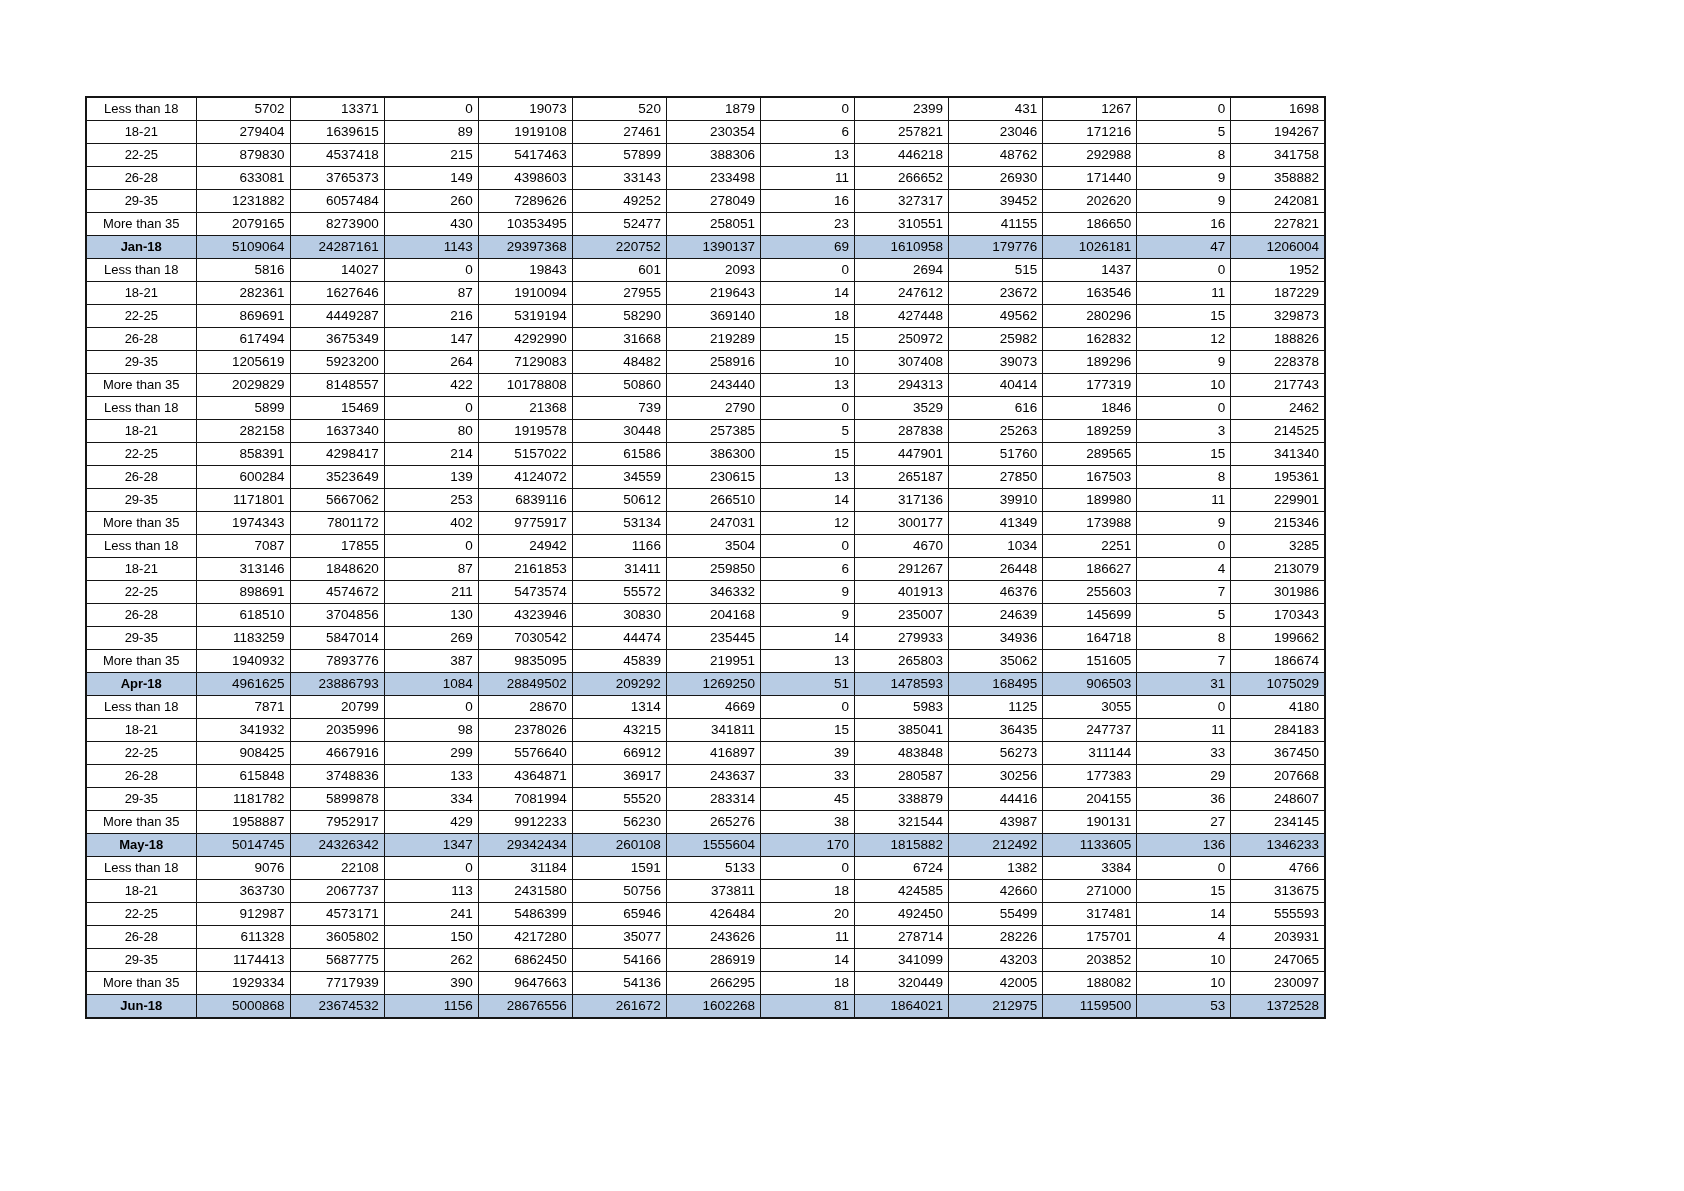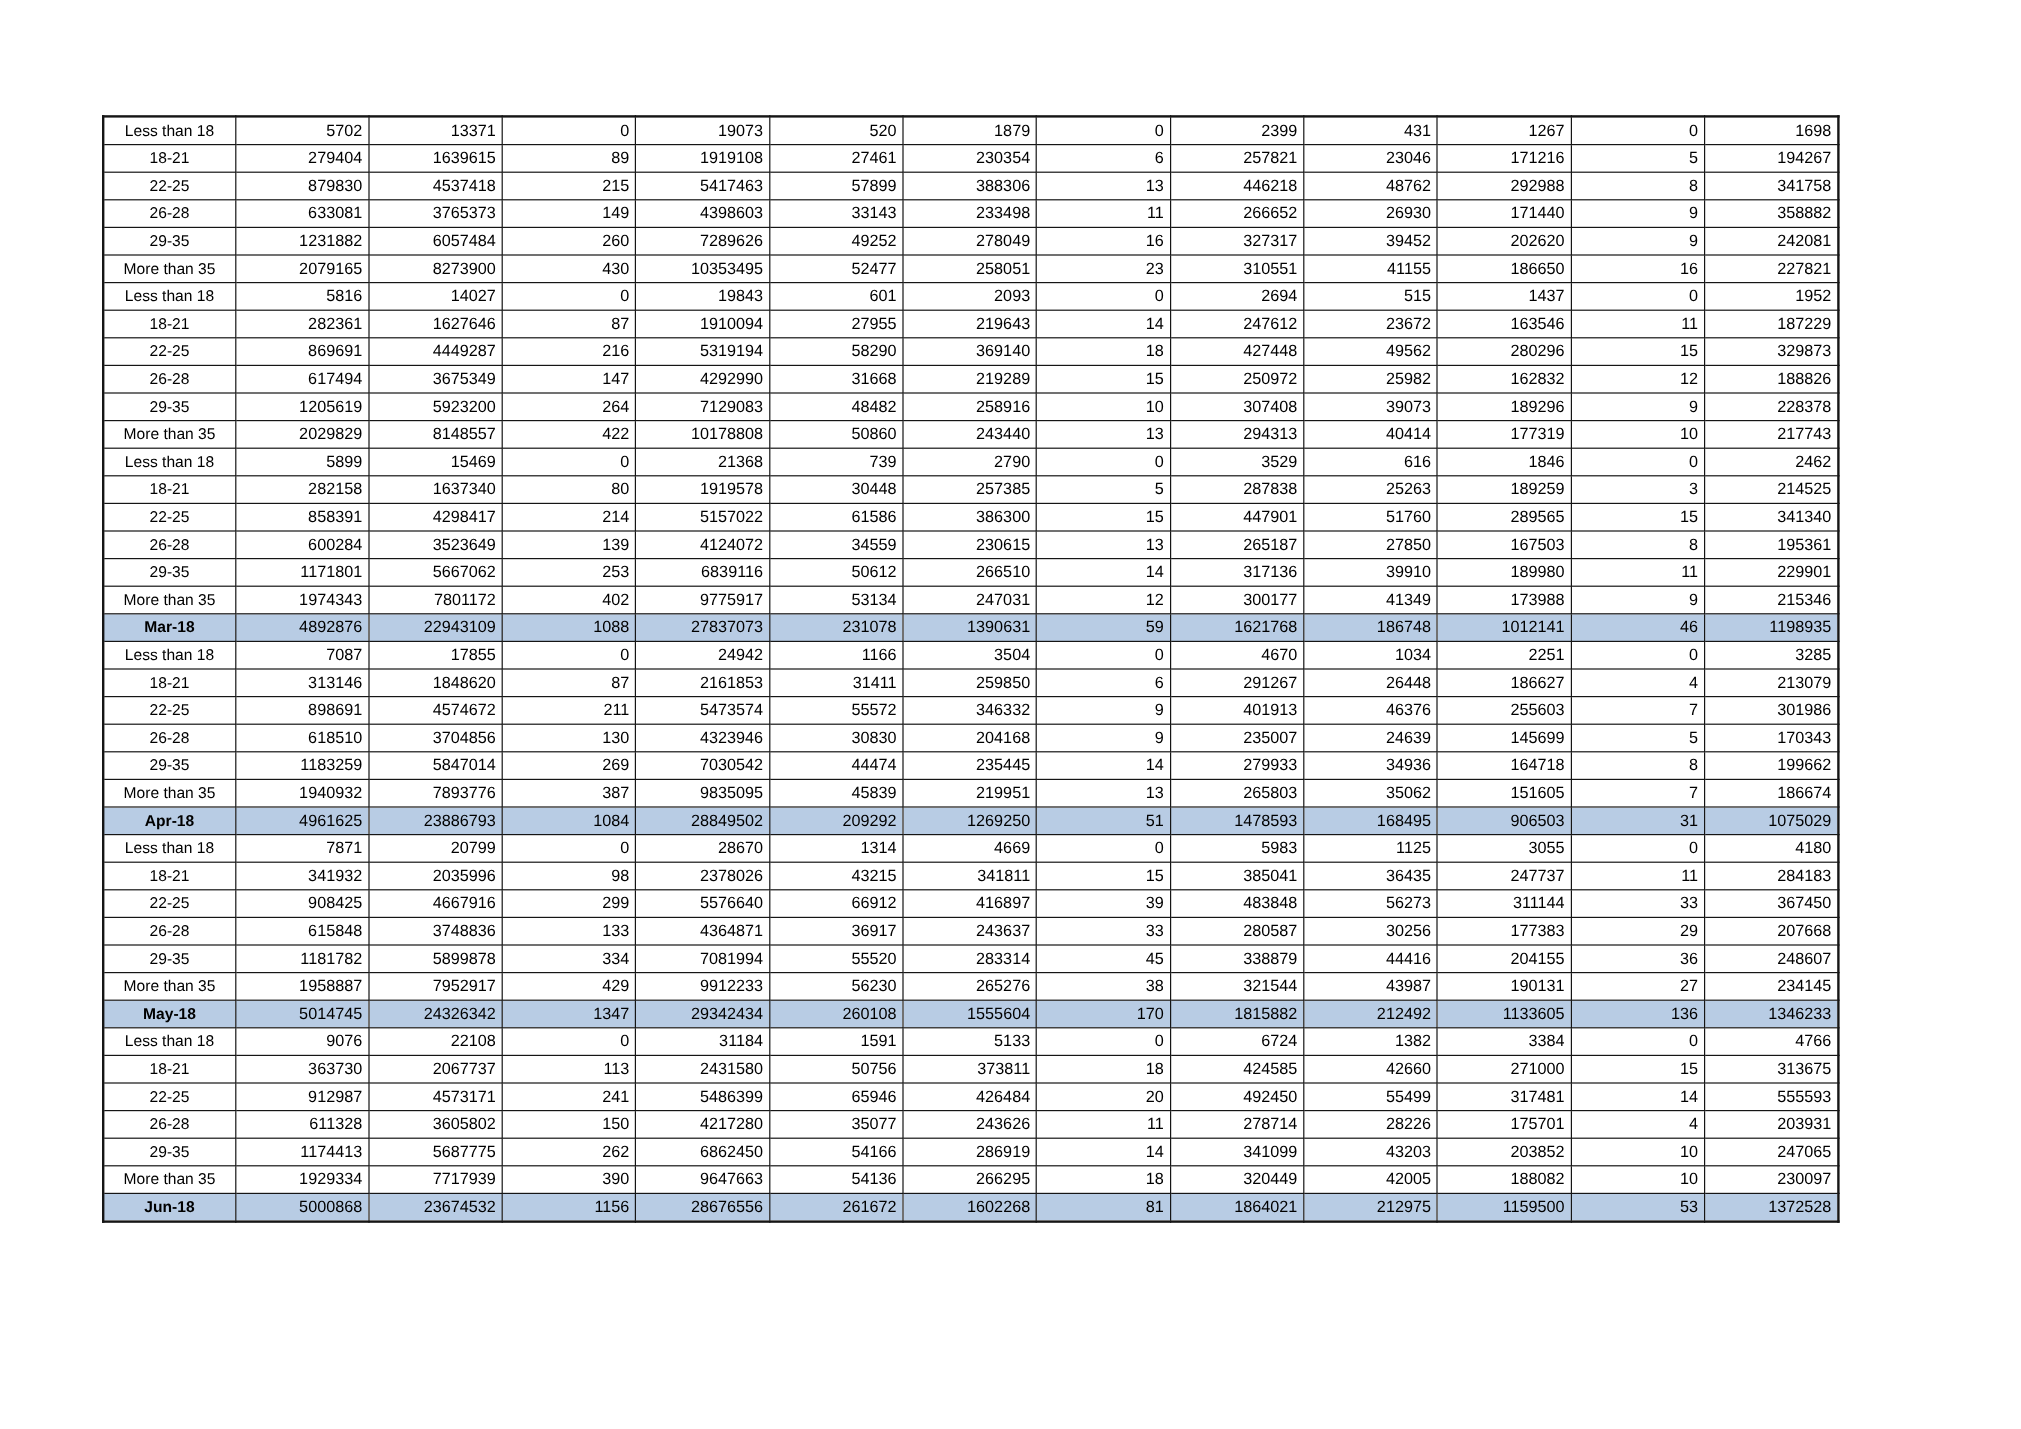--- a/index.html
+++ b/index.html
@@ -12,21 +12,21 @@
     overflow: hidden;
   }
   .sheet {
     position: absolute;
     left: 85px;
     top: 96px;
   }
   table.grid {
     border-collapse: collapse;
     table-layout: fixed;
-    width: 1448px;
+    width: 1241px;
     border: 2px solid #151515;
   }
   table.grid td {
     border: 1.5px solid #151515;
     height: 22px;
     font-size: 13.5px;
     line-height: 22px;
     color: #000000;
     text-align: right;
     padding: 0 5px 0 0;
@@ -139,20 +139,35 @@
           <td>10353495</td>
           <td>52477</td>
           <td>258051</td>
           <td>23</td>
           <td>310551</td>
           <td>41155</td>
           <td>186650</td>
           <td>16</td>
           <td>227821</td>
         </tr>
+        <tr class="total">
+          <td class="label">Jan-18</td>
+          <td>5109064</td>
+          <td>24287161</td>
+          <td>1143</td>
+          <td>29397368</td>
+          <td>220752</td>
+          <td>1390137</td>
+          <td>69</td>
+          <td>1610958</td>
+          <td>179776</td>
+          <td>1026181</td>
+          <td>47</td>
+          <td>1206004</td>
+        </tr>
         <tr>
           <td class="label">Less than 18</td>
           <td>5816</td>
           <td>14027</td>
           <td>0</td>
           <td>19843</td>
           <td>601</td>
           <td>2093</td>
           <td>0</td>
           <td>2694</td>
@@ -318,35 +333,20 @@
           <td>402</td>
           <td>9775917</td>
           <td>53134</td>
           <td>247031</td>
           <td>12</td>
           <td>300177</td>
           <td>41349</td>
           <td>173988</td>
           <td>9</td>
           <td>215346</td>
-        </tr>
-        <tr class="total">
-          <td class="label">Mar-18</td>
-          <td>4892876</td>
-          <td>22943109</td>
-          <td>1088</td>
-          <td>27837073</td>
-          <td>231078</td>
-          <td>1390631</td>
-          <td>59</td>
-          <td>1621768</td>
-          <td>186748</td>
-          <td>1012141</td>
-          <td>46</td>
-          <td>1198935</td>
         </tr>
         <tr>
           <td class="label">Less than 18</td>
           <td>7087</td>
           <td>17855</td>
           <td>0</td>
           <td>24942</td>
           <td>1166</td>
           <td>3504</td>
           <td>0</td>

